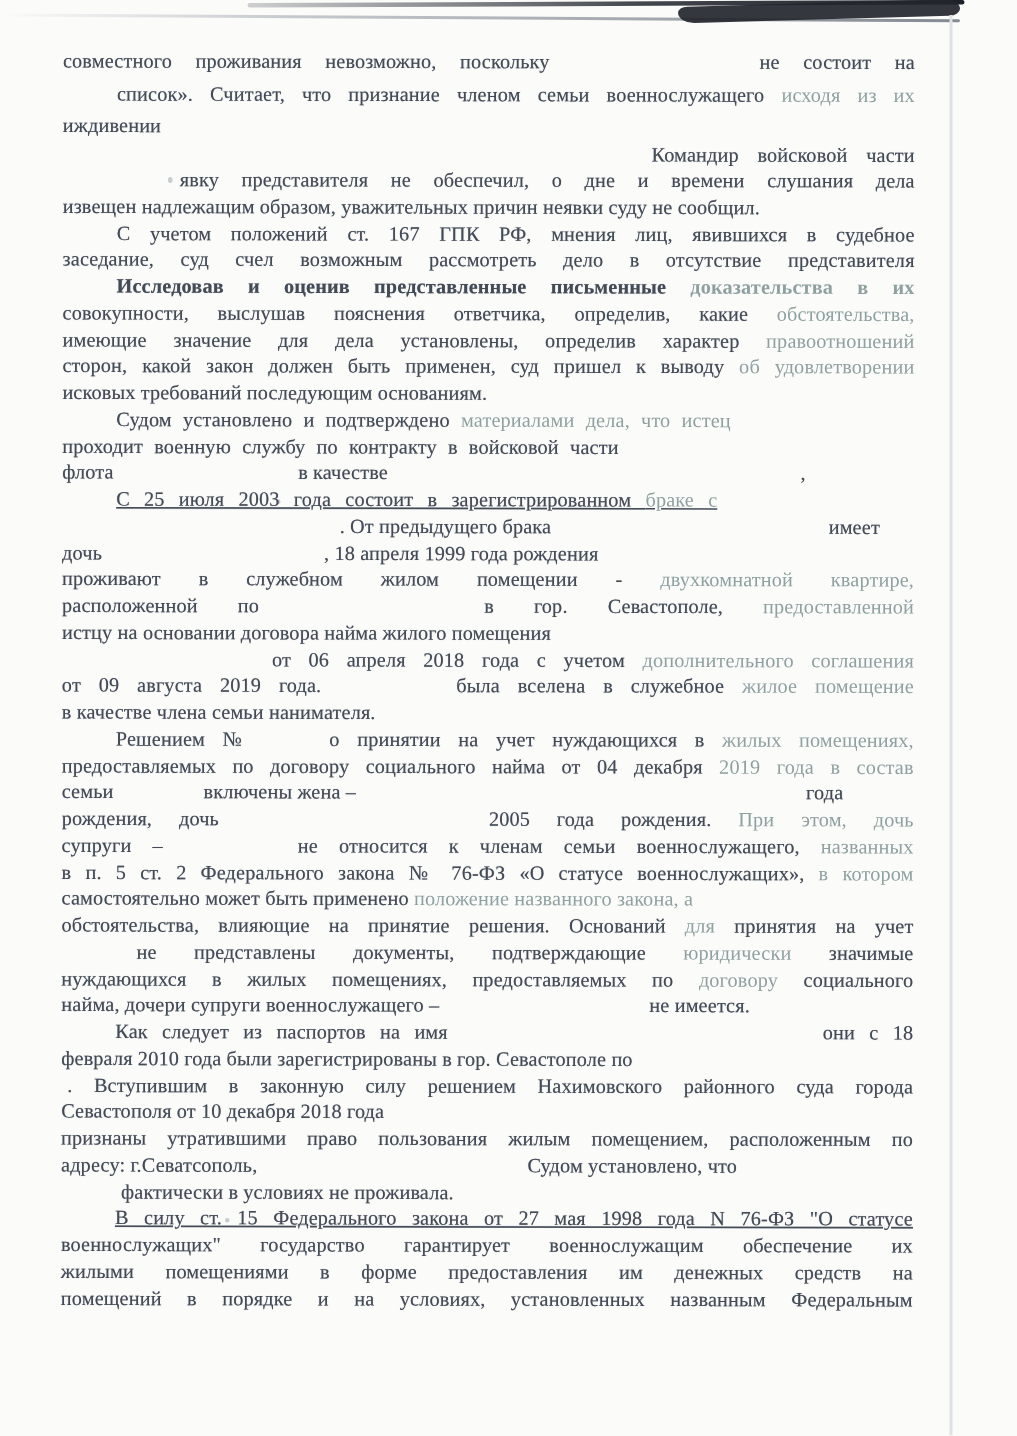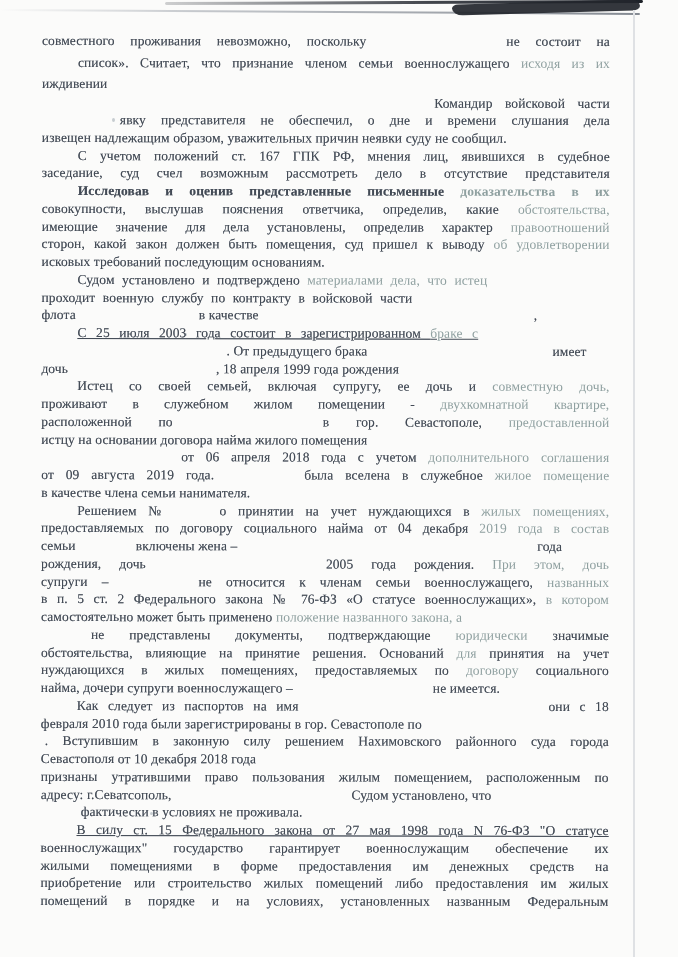--- a/index.html
+++ b/index.html
@@ -63,52 +63,50 @@
       <div class="line tall just" style="padding-left: 36px;"><span>список». Считает, что признание членом семьи военнослужащего </span><span class="faded">исходя из их</span></div>
       <div class="line tall"><span>иждивении</span></div>
       <div class="line h16 ws9" style="padding-left: 36px;"><span>Командир войсковой части</span></div>
       <div class="line just" style="padding-left: 78px;"><span>явку представителя не обеспечил, о дне и времени слушания дела</span></div>
       <div class="line"><span>извещен надлежащим образом, уважительных причин неявки суду не сообщил.</span></div>
       <div class="line just" style="padding-left: 36px;"><span>С учетом положений ст. 167 ГПК РФ, мнения лиц, явившихся в судебное</span></div>
       <div class="line just"><span>заседание, суд счел возможным рассмотреть дело в отсутствие представителя</span></div>
       <div class="line just" style="padding-left: 36px; font-weight: bold;"><span>Исследовав и оценив представленные письменные </span><span class="faded">доказательства в их</span></div>
       <div class="line just"><span>совокупности, выслушав пояснения ответчика, определив, какие </span><span class="faded">обстоятельства,</span></div>
       <div class="line just"><span>имеющие значение для дела установлены, определив характер </span><span class="faded">правоотношений</span></div>
-      <div class="line just"><span>сторон, какой закон должен быть помещения, суд пришел к выводу </span><span class="faded">об удовлетворении</span></div>
+      <div class="line just"><span>сторон, какой закон должен быть применен, суд пришел к выводу </span><span class="faded">об удовлетворении</span></div>
       <div class="line"><span>исковых требований последующим основаниям.</span></div>
       <div class="line ws4" style="padding-left: 36px;"><span>Судом установлено и подтверждено </span><span class="faded">материалами дела, что истец</span></div>
       <div class="line ws4"><span>проходит военную службу по контракту в войсковой части</span></div>
       <div class="line"><span>флота</span><span class="gap" style="width: 123px;"></span><span>в качестве</span><span class="gap" style="width: 275px;"></span><span>,</span></div>
       <div class="line ws6" style="padding-left: 36px; text-decoration: underline;"><span>С 25 июля 2003 года состоит в зарегистрированном </span><span class="faded">браке с</span></div>
       <div class="line"><span class="gap" style="width: 185px;"></span><span>. От предыдущего брака</span><span class="gap" style="width: 185px;"></span><span>имеет</span></div>
       <div class="line"><span>дочь</span><span class="gap" style="width: 148px;"></span><span>, 18 апреля 1999 года рождения</span></div>
-      <div class="line just" style="padding-left: 36px;"><span>Истец со своей семьей, включая супругу, ее дочь и </span><span class="faded">совместную дочь,</span></div>
       <div class="line just"><span>проживают в служебном жилом помещении - </span><span class="faded">двухкомнатной квартире,</span></div>
       <div class="line just"><span>расположенной по</span><span class="gap" style="width: 150px;"></span><span>в гор. Севастополе, </span><span class="faded">предоставленной</span></div>
       <div class="line"><span>истцу на основании договора найма жилого помещения</span></div>
       <div class="line just"><span class="gap" style="width: 140px;"></span><span>от 06 апреля 2018 года с учетом </span><span class="faded">дополнительного соглашения</span></div>
       <div class="line just"><span>от 09 августа 2019 года.</span><span class="gap" style="width: 90px;"></span><span>была вселена в служебное </span><span class="faded">жилое помещение</span></div>
       <div class="line"><span>в качестве члена семьи нанимателя.</span></div>
       <div class="line just" style="padding-left: 36px;"><span>Решением №</span><span class="gap" style="width: 50px;"></span><span>о принятии на учет нуждающихся в </span><span class="faded">жилых помещениях,</span></div>
       <div class="line just"><span>предоставляемых по договору социального найма от 04 декабря </span><span class="faded">2019 года в состав</span></div>
       <div class="line"><span>семьи</span><span class="gap" style="width: 60px;"></span><span>включены жена –</span><span class="gap" style="width: 300px;"></span><span>года</span></div>
       <div class="line just"><span>рождения, дочь</span><span class="gap" style="width: 180px;"></span><span>2005 года рождения. </span><span class="faded">При этом, дочь</span></div>
       <div class="line just"><span>супруги –</span><span class="gap" style="width: 90px;"></span><span>не относится к членам семьи военнослужащего, </span><span class="faded">названных</span></div>
       <div class="line just"><span>в п. 5 ст. 2 Федерального закона № 76-ФЗ «О статусе военнослужащих», </span><span class="faded">в котором</span></div>
       <div class="line"><span>самостоятельно может быть применено </span><span class="faded">положение названного закона, а</span></div>
+      <div class="line just"><span>обстоятельства, влияющие на принятие решения. Оснований </span><span class="faded">для</span><span> принятия на учет</span></div>
       <div class="line just"><span class="gap" style="width: 50px;"></span><span>не представлены документы, подтверждающие </span><span class="faded">юридически</span><span> значимые</span></div>
-      <div class="line just"><span>обстоятельства, влияющие на принятие решения. Оснований </span><span class="faded">для</span><span> принятия на учет</span></div>
       <div class="line just"><span>нуждающихся в жилых помещениях, предоставляемых по </span><span class="faded">договору</span><span> социального</span></div>
       <div class="line"><span>найма, дочери супруги военнослужащего –</span><span class="gap" style="width: 140px;"></span><span>не имеется.</span></div>
       <div class="line just" style="padding-left: 36px;"><span>Как следует из паспортов на имя</span><span class="gap" style="width: 250px;"></span><span>они с 18</span></div>
       <div class="line"><span>февраля 2010 года были зарегистрированы в гор. Севастополе по</span></div>
       <div class="line just" style="padding-left: 4px;"><span>. Вступившим в законную силу решением Нахимовского районного суда города</span></div>
       <div class="line"><span>Севастополя от 10 декабря 2018 года</span></div>
       <div class="line just"><span>признаны утратившими право пользования жилым помещением, расположенным по</span></div>
       <div class="line"><span>адресу: г.Севатсополь,</span><span class="gap" style="width: 180px;"></span><span>Судом установлено, что</span></div>
       <div class="line"><span class="gap" style="width: 40px;"></span><span>фактически в условиях не проживала.</span></div>
       <div class="line just" style="padding-left: 36px; text-decoration: underline;"><span>В силу ст. 15 Федерального закона от 27 мая 1998 года N 76-ФЗ "О статусе</span></div>
       <div class="line just"><span>военнослужащих" государство гарантирует военнослужащим обеспечение их</span></div>
       <div class="line just"><span>жилыми помещениями в форме предоставления им денежных средств на</span></div>
-      <div class="line just"><span>приобретение или строительство жилых помещений либо предоставления им жилых</span></div>
       <div class="line just"><span>помещений в порядке и на условиях, установленных названным Федеральным</span></div>
     </div>
 </div>
 
 </body></html>

